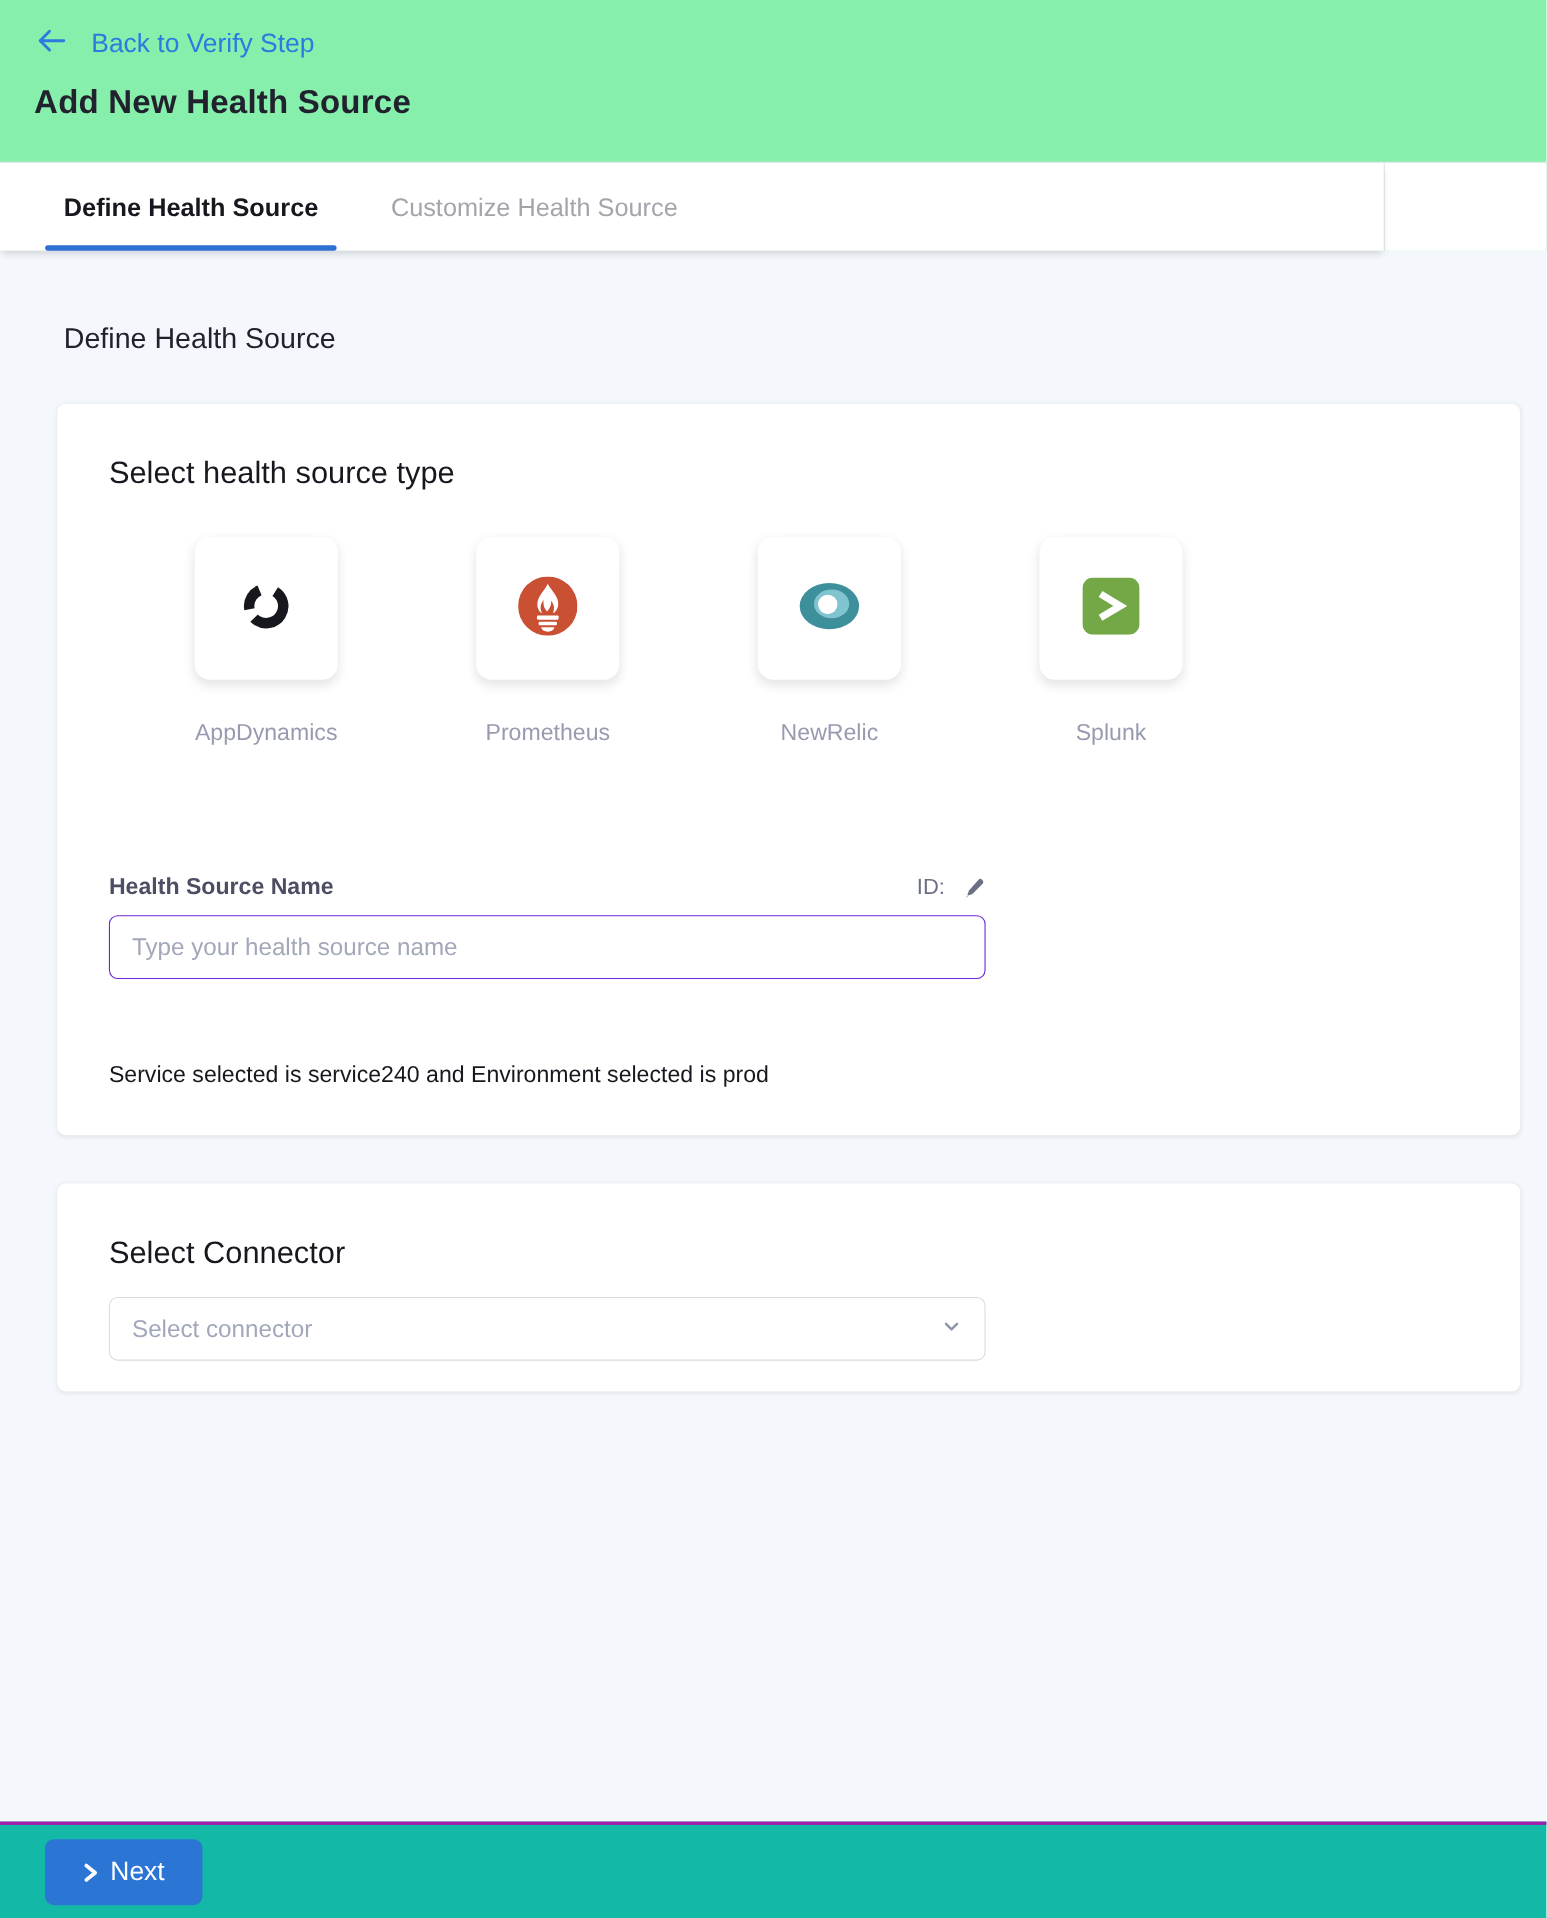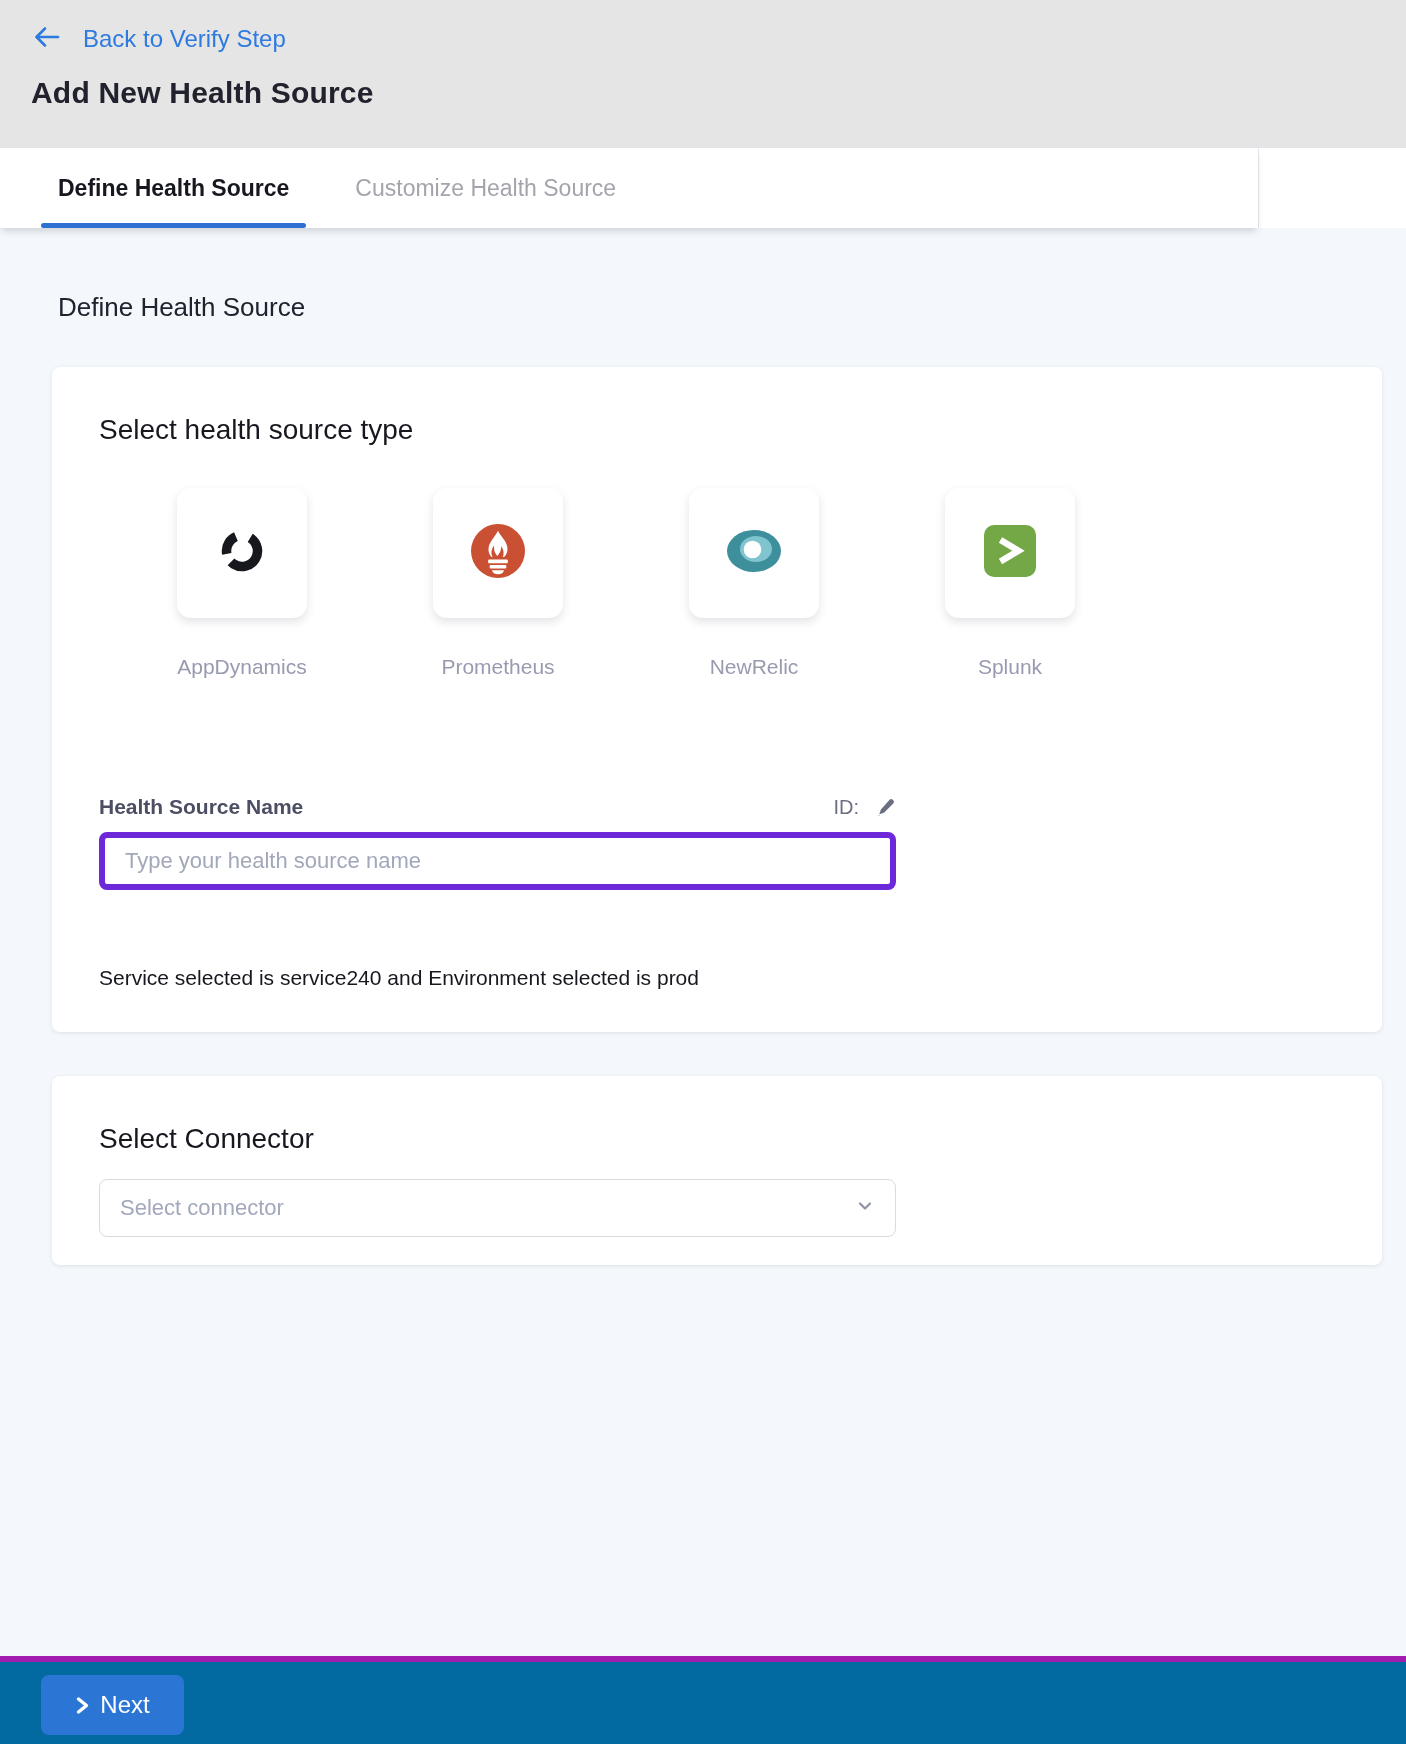--- a/index.html
+++ b/index.html
@@ -1,21 +1,21 @@
 <!DOCTYPE html>
 <html><head>
 <meta charset="utf-8">
 <style>
   * { box-sizing: border-box; margin: 0; padding: 0; }
   html, body { width: 1406px; height: 1744px; }
   body { font-family: "Liberation Sans", sans-serif; background: #fff; }
   .page { width: 1406px; height: 1744px; display: flex; flex-direction: column; position: relative; overflow: hidden; }
 
   
-  .header { position: relative; z-index: 3; background: #e5e5e5; }
+  .header { position: relative; z-index: 3; background: #86efac; }
   .header-top { padding: 24px 0 0 33px; height: 147px; }
   .back-row { display: inline-flex; align-items: center; gap: 22px; cursor: pointer; }
   .back-text { color: #2d7ae0; font-size: 24px; font-weight: 500; }
   .page-title { margin: 22px 0 0 -2px; font-size: 30px; font-weight: 700; color: #21222d; letter-spacing: 0.2px; }
 
   .tabstrip-row { display: flex; height: 81px; border-top: 1px solid #e2e4ea; }
   .tabstrip { width: 1258px; background: #fff; display: flex; align-items: center;
               box-shadow: 0 5px 7px -2px rgba(40,41,61,0.18); position: relative; }
   .tabstrip-right { flex: 1; background: #fff; border-left: 1px solid #e7e8ee; }
   .tab { position: relative; height: 100%; display: flex; align-items: center; padding: 0 17px; cursor: pointer; }
@@ -44,37 +44,37 @@
                justify-content: center; cursor: pointer; }
   .type-label { margin-top: 37px; font-size: 21px; color: #989bb0; text-align: center; white-space: nowrap; }
 
   
   .name-row { margin-top: 116px; width: 797px; display: flex; align-items: flex-end; justify-content: space-between; }
   .name-label { font-size: 21px; font-weight: 600; color: #4c4f63; }
   .id-group { display: flex; align-items: center; gap: 16px; }
   .id-label { font-size: 20px; color: #6c6f84; }
   .id-pencil { cursor: pointer; display: inline-flex; }
 
-  .text-input { margin-top: 13px; width: 797px; height: 58px; border: 6px solid #6d28d9; border-radius: 8px;
+  .text-input { margin-top: 13px; width: 797px; height: 58px; border: 1px solid #6d28d9; border-radius: 8px;
                 padding: 0 20px; font-size: 22px; color: #22232e; font-family: "Liberation Sans", sans-serif;
                 outline: none; background: #fff; }
   .text-input::placeholder { color: #a2a8ba; }
 
   .service-text { margin-top: 76px; font-size: 21px; color: #17181f; }
 
   
   .card-connect { padding-bottom: 28px; }
   .dropdown { margin-top: 24px; width: 797px; height: 58px; border: 1px solid #d9dbe3; border-radius: 8px;
               background: #fff; display: flex; align-items: center; justify-content: space-between;
               padding: 0 20px 0 20px; cursor: pointer; }
   .dd-placeholder { font-size: 22px; color: #a2a8bb; white-space: pre; }
   .label-feature { margin-top: 52px; }
 
   
-  .footer { height: 88px; background: #0369a1; border-top: 6px solid #a21caf; padding: 13px 0 0 41px; }
+  .footer { height: 88px; background: #14b8a6; border-top: 3px solid #a21caf; padding: 13px 0 0 41px; }
   .next-btn { width: 143px; height: 60px; background: #2b76d4; border: none; border-radius: 8px;
               color: #fff; font-size: 24px; font-weight: 500; font-family: "Liberation Sans", sans-serif;
               display: flex; align-items: center; justify-content: center; gap: 10px; cursor: pointer; }
 </style>
 </head>
 <body>
 
 <div class="page">
 
   <header class="header">

